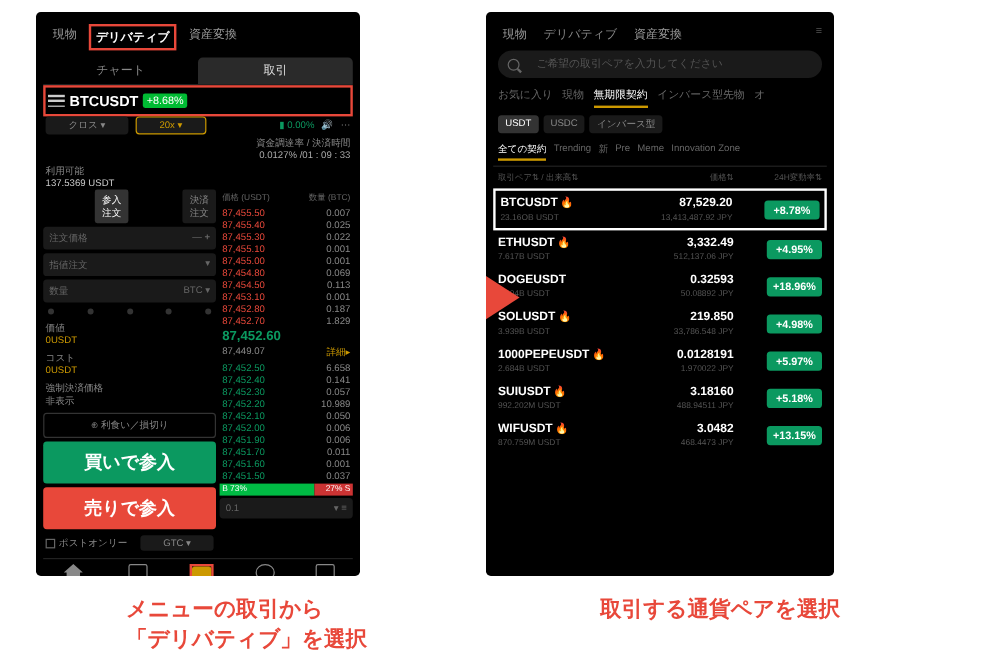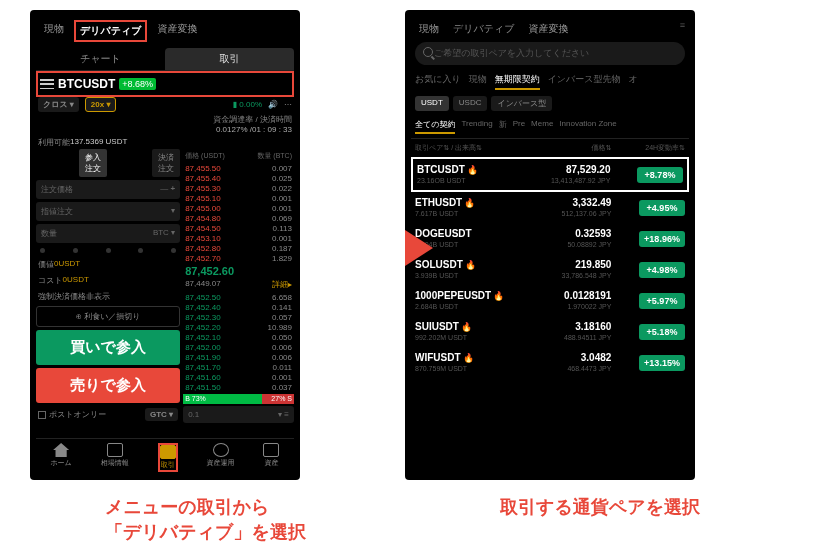--- a/index.html
+++ b/index.html
@@ -19,35 +19,35 @@
   .sub-tabs { display: flex; margin-top: 4px; border-bottom: 1px solid #222; }
   .sub-tab { flex: 1; text-align: center; padding: 4px; font-size: 10px; color: #888; }
   .sub-tab.active { background: #2a2a2a; color: #ddd; border-radius: 4px 4px 0 0; }
   .pair-row { display: flex; align-items: center; gap: 4px; padding: 4px 2px; }
   .hamburger { width: 14px; height: 10px; display: inline-flex; flex-direction: column; justify-content: space-between; }
   .hamburger span { height: 1.5px; background: #ccc; }
   .pair-name { font-size: 12px; font-weight: 700; color: #fff; }
   .pct-badge { font-size: 9px; padding: 1px 3px; border-radius: 2px; }
   .pct-green { background: #0b3; color: #fff; }
   .funding-row { display: flex; gap: 6px; font-size: 8px; color: #888; padding: 0 2px 2px; align-items: center; justify-content: space-between; }
-  .dropdown-pill { background: #1a1a1a; padding: 2px 5px; border-radius: 3px; font-size: 8px; font-weight: bold; }
+  .dropdown-pill { background: #1a1a1a; padding: 2px 19px; border-radius: 3px; font-size: 8px; }
   .lev-pill { border: 1px solid #c90; color: #c90; }
 
   .trade-body { display: flex; gap: 3px; flex: 1; }
   .left-col { flex: 1.3; display: flex; flex-direction: column; gap: 3px; }
   .right-col { flex: 1; }
 
   .order-mode { display: flex; gap: 2px; }
   .mode-btn { flex: 1; background: #1a1a1a; padding: 3px; font-size: 8px; text-align: center; color: #888; border-radius: 2px; margin-left: 43px; }
   .mode-btn.active { background: #333; color: #fff; }
 
   .field { background: #1a1a1a; padding: 4px 5px; border-radius: 3px; display: flex; justify-content: space-between; font-size: 8px; color: #666; }
   .slider-dots { display: flex; justify-content: space-between; padding: 2px 4px; }
   .dot { width: 5px; height: 5px; border-radius: 50%; background: #333; }
-  .kv { display: flex; justify-content: flex-start; font-size: 8px; padding: 1px 2px; }
+  .kv { display: flex; justify-content: flex-end; font-size: 8px; padding: 1px 2px; flex-direction: column; }
   .kv .v { color: #c90; }
 
   .tp-sl { border: 1px solid #333; padding: 4px; border-radius: 3px; text-align: center; font-size: 8px; }
   .big-btn { padding: 8px; text-align: center; font-size: 15px; font-weight: 600; border-radius: 3px; color: #fff; }
   .buy { background: #0b9960; }
   .sell { background: #e8483a; }
   .checkbox-row { display: flex; align-items: center; gap: 3px; font-size: 8px; padding: 2px; }
   .cb { width: 8px; height: 8px; border: 1px solid #666; }
 
   .ob-head { display: flex; justify-content: space-between; font-size: 7px; color: #666; padding: 2px; }
@@ -60,21 +60,21 @@
   .depth-b { background: #0b4; flex: 0.73; text-align: left; padding: 1px 2px; color: #fff; }
   .depth-a { background: #c33; flex: 0.27; text-align: right; padding: 1px 2px; color: #fff; }
 
   .bottom-nav { display: flex; justify-content: space-around; border-top: 1px solid #222; padding: 4px 0 0; margin-top: 4px; }
   .nav-item { display: flex; flex-direction: column; align-items: center; gap: 1px; font-size: 7px; color: #888; }
   .nav-item.active { color: #c90; }
   .nav-icon { width: 16px; height: 14px; border: 1.5px solid currentColor; border-radius: 2px; }
   .nav-icon.home { clip-path: polygon(50% 0, 100% 50%, 85% 50%, 85% 100%, 15% 100%, 15% 50%, 0 50%); background: currentColor; border: none; }
 
   
-  .search-box { background: #1a1a1a; border-radius: 14px; padding: 5px 8px; display: flex; gap: 1px; font-size: 9px; color: #555; margin: 2px 4px 6px; }
+  .search-box { background: #1a1a1a; border-radius: 14px; padding: 5px 8px; display: flex; align-items: center; gap: 14px; font-size: 9px; color: #555; margin: 2px 4px 6px; }
   .mag { width: 10px; height: 10px; border: 1.5px solid #666; border-radius: 50%; position: relative; }
   .mag::after { content: ''; position: absolute; width: 4px; height: 1.5px; background: #666; bottom: -2px; right: -3px; transform: rotate(45deg); }
   .cat-tabs { display: flex; gap: 8px; padding: 2px 4px; font-size: 9px; color: #666; overflow: hidden; white-space: nowrap; }
   .cat-tab.active { color: #fff; border-bottom: 2px solid #c90; padding-bottom: 2px; }
   .cat-tabs2 { font-size: 8px; gap: 6px; padding: 4px; border-bottom: 1px solid #222; }
   .pill-set { display: flex; gap: 4px; padding: 4px; }
   .pill { padding: 2px 6px; font-size: 8px; background: #1a1a1a; border-radius: 3px; }
   .pill.active { background: #333; color: #fff; }
   .list-head { display: flex; padding: 4px; font-size: 7px; color: #555; }
   .list-head .c1 { flex: 1.4; }

